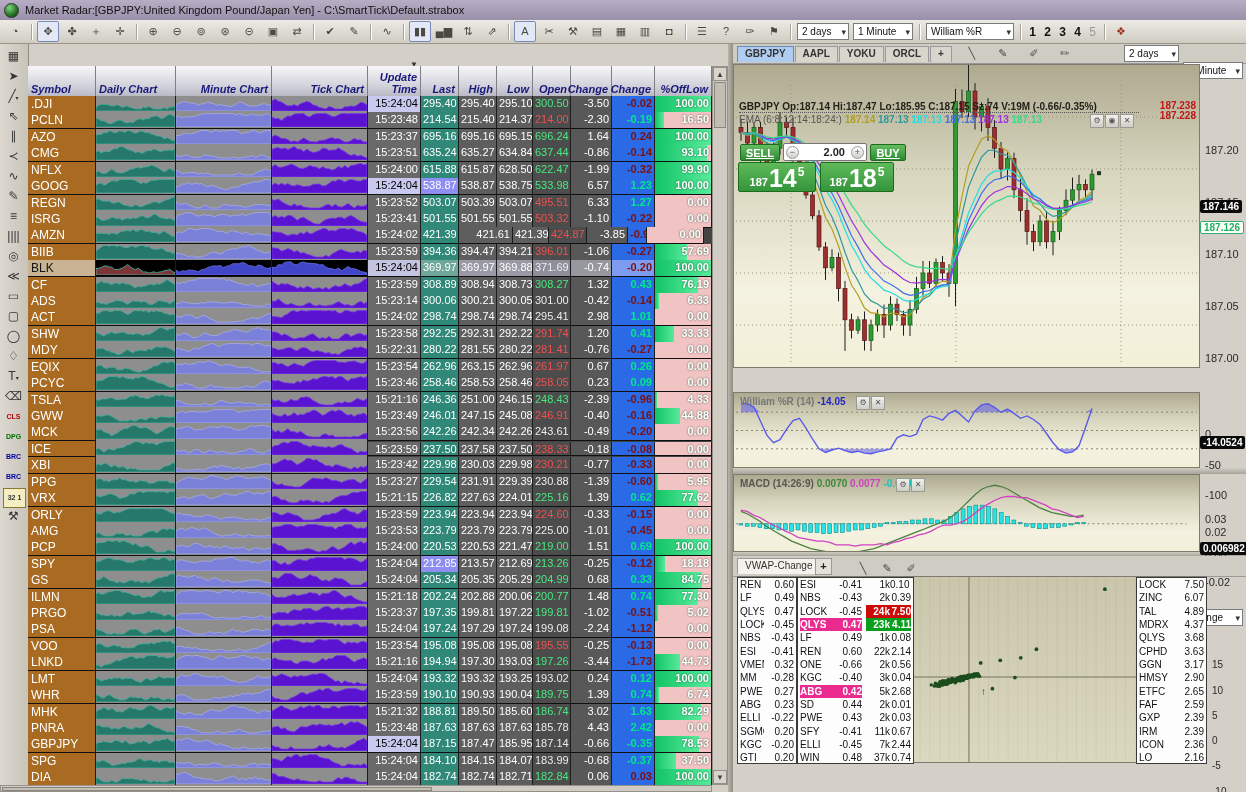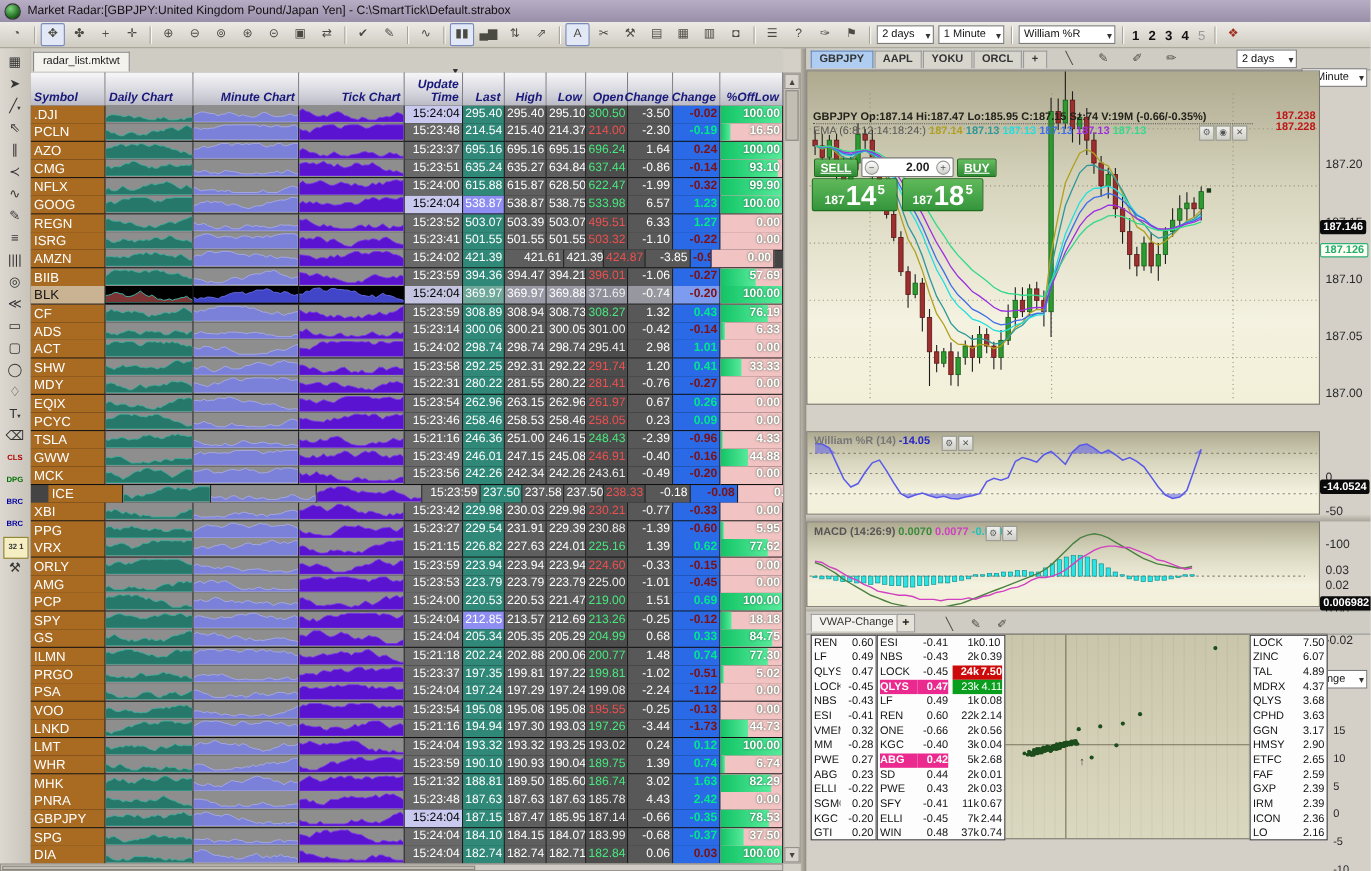--- a/index.html
+++ b/index.html
@@ -92,21 +92,21 @@
   .qtybox{position:absolute;background:#fff;border:1px solid #777;display:flex;align-items:center;box-sizing:border-box;border-radius:2px}
   .qtybtn{width:13px;height:13px;border-radius:50%;background:linear-gradient(#fdfdfd,#cfcfc8);border:1px solid #999;
     line-height:11px;text-align:center;font-size:9px;color:#555;margin:0 2px;box-sizing:border-box}
   .qtyval{flex:1;text-align:right;font-weight:bold;font-size:11px;padding-right:4px}
   
   .wbox{position:absolute;background:#fdfdfd;border:1px solid #3a3a3a;box-sizing:border-box;z-index:5}
   .wrow{display:flex;height:13.35px;font-size:10px;line-height:13px;color:#111;padding:0 2px;box-sizing:border-box}
   .wrow span{overflow:hidden;white-space:nowrap}
   .hl-mag{background:#ea2a8e;color:#fff;font-weight:bold}
   .hl-red{background:#cc0a0a;color:#fff;font-weight:bold}
-  .hl-grn{background:#0a9e1e;color:#fff;font-weight:normal}
+  .hl-grn{background:#0a9e1e;color:#fff;font-weight:bold}
 </style>
 </head>
 <body>
 
 <div id="app">
 
   <div class="abs titlebar">
     <span class="orb"></span>
     <span>Market Radar:[GBPJPY:United Kingdom Pound/Japan Yen] - C:\SmartTick\Default.strabox</span>
   </div>
@@ -184,23 +184,20 @@
       <div class="ltool" style="top: 324px;">T<span style="font-size: 6px;">▾</span></div>
       <div class="ltool" style="top: 344px;">⌫</div>
       <div class="ltool small" style="top: 364px; color: rgb(176, 0, 0);">CLS</div>
       <div class="ltool small" style="top: 384px; color: rgb(0, 112, 0);">DPG</div>
       <div class="ltool small" style="top: 404px; color: rgb(0, 0, 160);">BRC</div>
       <div class="ltool small" style="top: 424px; color: rgb(0, 0, 160);">BRC</div>
       <div class="ltool small sel" style="top: 444px;">32 1</div>
       <div class="ltool" style="top: 464px;">⚒</div>
     </div>
 
-  <div class="abs tabstrip">
-    <div class="sheettab">radar_list.mktwt</div>
-  </div>
   <div class="abs" style="left:410px;top:60px;font-size:8px;color:#333">▼</div>
 
   <div class="abs" id="rhead" style="left:28px;top:66px;display:flex">
       <div class="hc" style="width: 68px; justify-content: flex-start; text-align: left;">Symbol</div>
       <div class="hc" style="width: 80px; justify-content: flex-start; text-align: left;">Daily Chart</div>
       <div class="hc" style="width: 96px; justify-content: flex-end; text-align: right;">Minute Chart</div>
       <div class="hc" style="width: 96px; justify-content: flex-end; text-align: right;">Tick Chart</div>
       <div class="hc" style="width: 53px; justify-content: flex-end; text-align: right;">Update
 Time</div>
       <div class="hc" style="width: 38px; justify-content: flex-end; text-align: right;">Last</div>
@@ -688,21 +685,21 @@
         <div class="c hi num" style="width: 38px;">242.34</div>
         <div class="c lo num" style="width: 36px;">242.26</div>
         <div class="c open num ow" style="width: 38px;">243.61</div>
         <div class="c chg num" style="width: 41px;">-0.49</div>
         <div class="c chg2 num pr" style="width: 43px;">-0.20</div>
         <div class="c pct num" style="width: 57px;">
           <div class="pctbar" style="width: 0%;"></div>
           <span class="pctv">0.00</span>
         </div>
       </div>
-      <div class="row" style="top: 344.82px; left: 16px;">
+      <div class="row" style="top: 344.82px; left: 0px; align-items: center;">
         <div class="c sym" style="width: 68px;">ICE</div>
         <div class="c cc" style="width: 80px;"><svg width="79" height="15" viewBox="0 0 79 15" preserveAspectRatio="none">
             <path d="M0 15 L0.0 9.3 L2.6 8.2 L5.3 10.0 L7.9 12.2 L10.5 10.2 L13.2 8.7 L15.8 9.9 L18.4 9.9 L21.1 7.9 L23.7 8.0 L26.3 7.5 L29.0 6.4 L31.6 4.7 L34.2 4.5 L36.9 2.5 L39.5 1.7 L42.1 1.6 L44.8 2.7 L47.4 4.2 L50.0 2.0 L52.7 3.6 L55.3 3.0 L57.9 3.5 L60.6 5.0 L63.2 3.3 L65.8 2.6 L68.5 1.5 L71.1 1.5 L73.7 1.5 L76.4 1.5 L79.0 1.7 L79 15 Z" fill="#26786a" stroke="#3fae9c" stroke-width="0.8"></path>
           </svg></div>
         <div class="c cc" style="width: 96px;"><svg width="95" height="15" viewBox="0 0 95 15" preserveAspectRatio="none">
             <path d="M0 15 L0.0 10.1 L3.2 11.4 L6.3 10.6 L9.5 10.7 L12.7 12.9 L15.8 11.7 L19.0 9.7 L22.2 9.8 L25.3 11.8 L28.5 13.0 L31.7 10.9 L34.8 10.0 L38.0 11.6 L41.2 12.6 L44.3 11.9 L47.5 11.4 L50.7 13.0 L53.8 13.0 L57.0 13.0 L60.2 13.0 L63.3 11.5 L66.5 11.3 L69.7 10.5 L72.8 8.6 L76.0 9.2 L79.2 11.1 L82.3 12.4 L85.5 13.0 L88.7 12.9 L91.8 10.7 L95.0 9.4 L95 15 Z" fill="#7b80d8" stroke="#a8ace8" stroke-width="0.8"></path>
           </svg></div>
         <div class="c cc" style="width: 96px;"><svg width="95" height="15" viewBox="0 0 95 15" preserveAspectRatio="none">
             <path d="M0 15 L0.0 7.2 L3.2 5.5 L6.3 5.3 L9.5 3.1 L12.7 2.1 L15.8 3.6 L19.0 1.5 L22.2 1.5 L25.3 1.5 L28.5 2.7 L31.7 4.8 L34.8 5.4 L38.0 7.1 L41.2 5.3 L44.3 6.3 L47.5 6.7 L50.7 6.9 L53.8 7.4 L57.0 6.4 L60.2 7.8 L63.3 6.7 L66.5 5.1 L69.7 4.5 L72.8 6.7 L76.0 7.8 L79.2 8.7 L82.3 10.9 L85.5 13.0 L88.7 11.2 L91.8 12.0 L95.0 11.5 L95 15 Z" fill="#5b13d2" stroke="#7a3ae8" stroke-width="0.8"></path>
           </svg></div>

